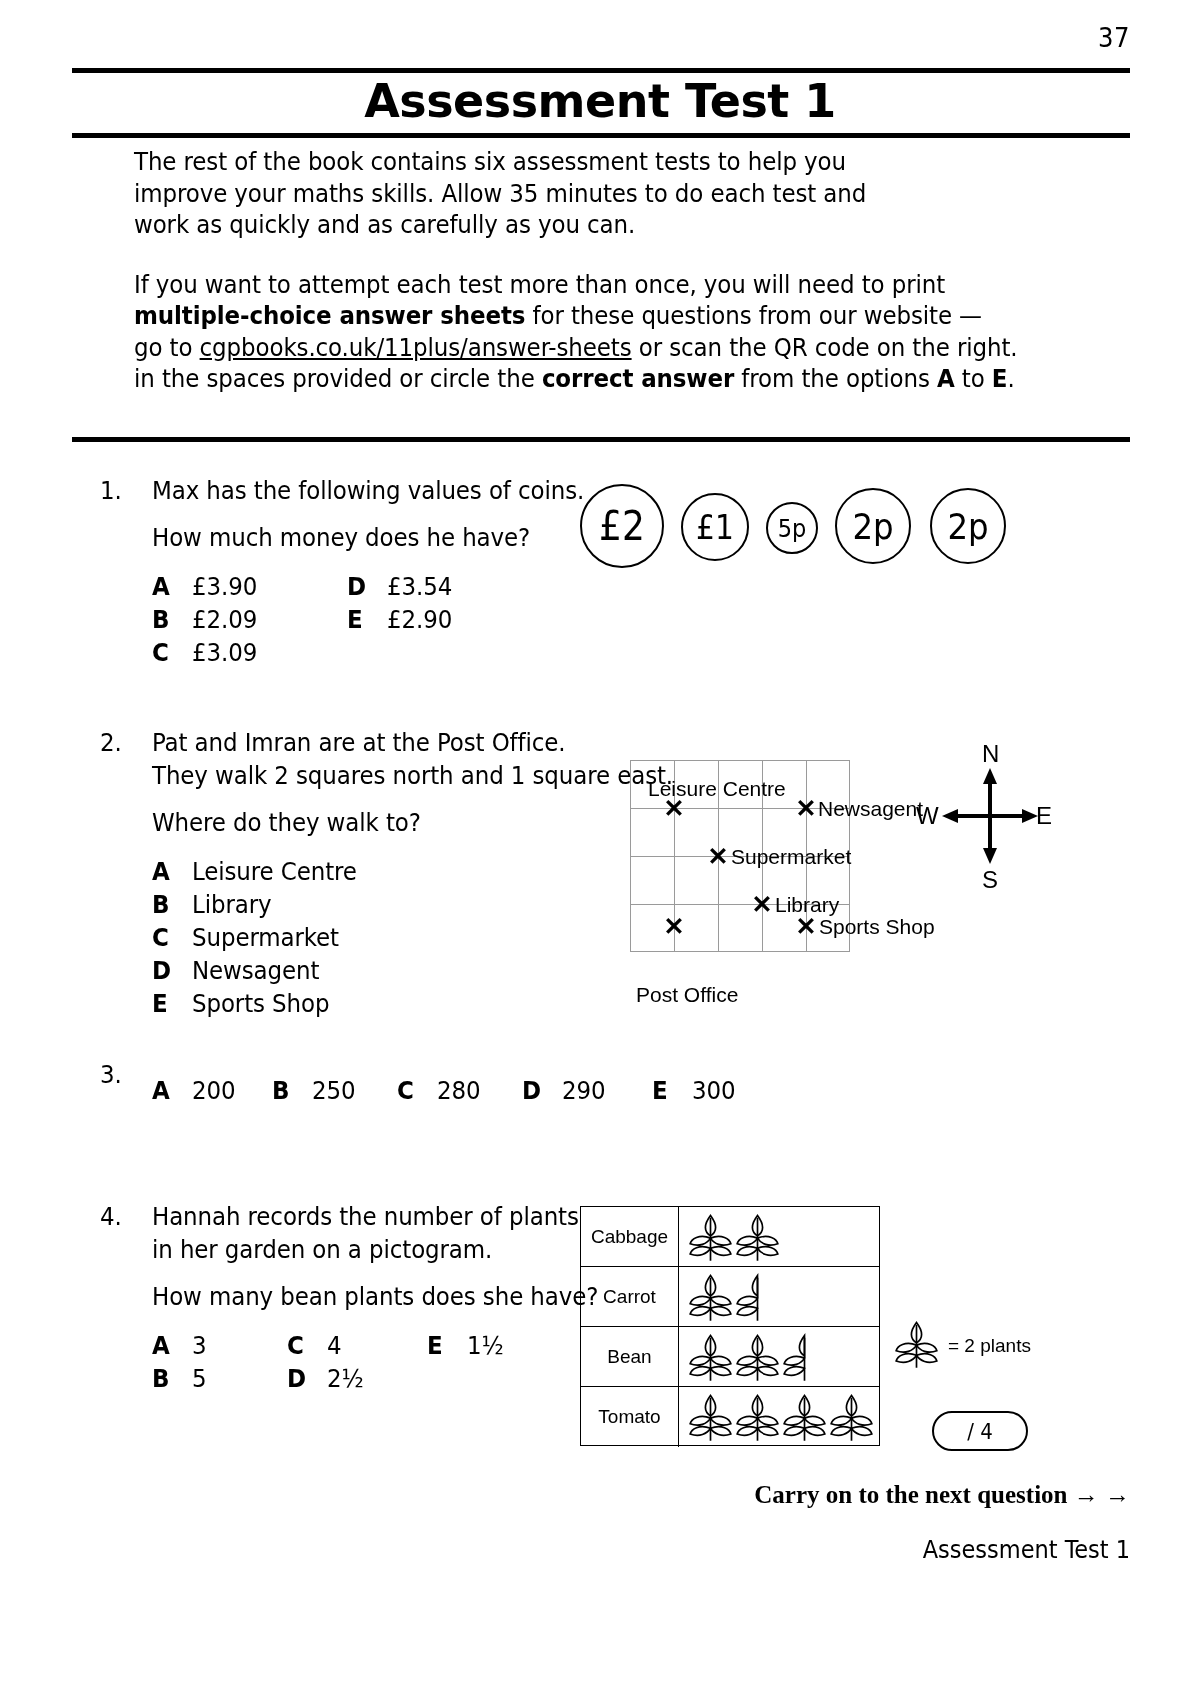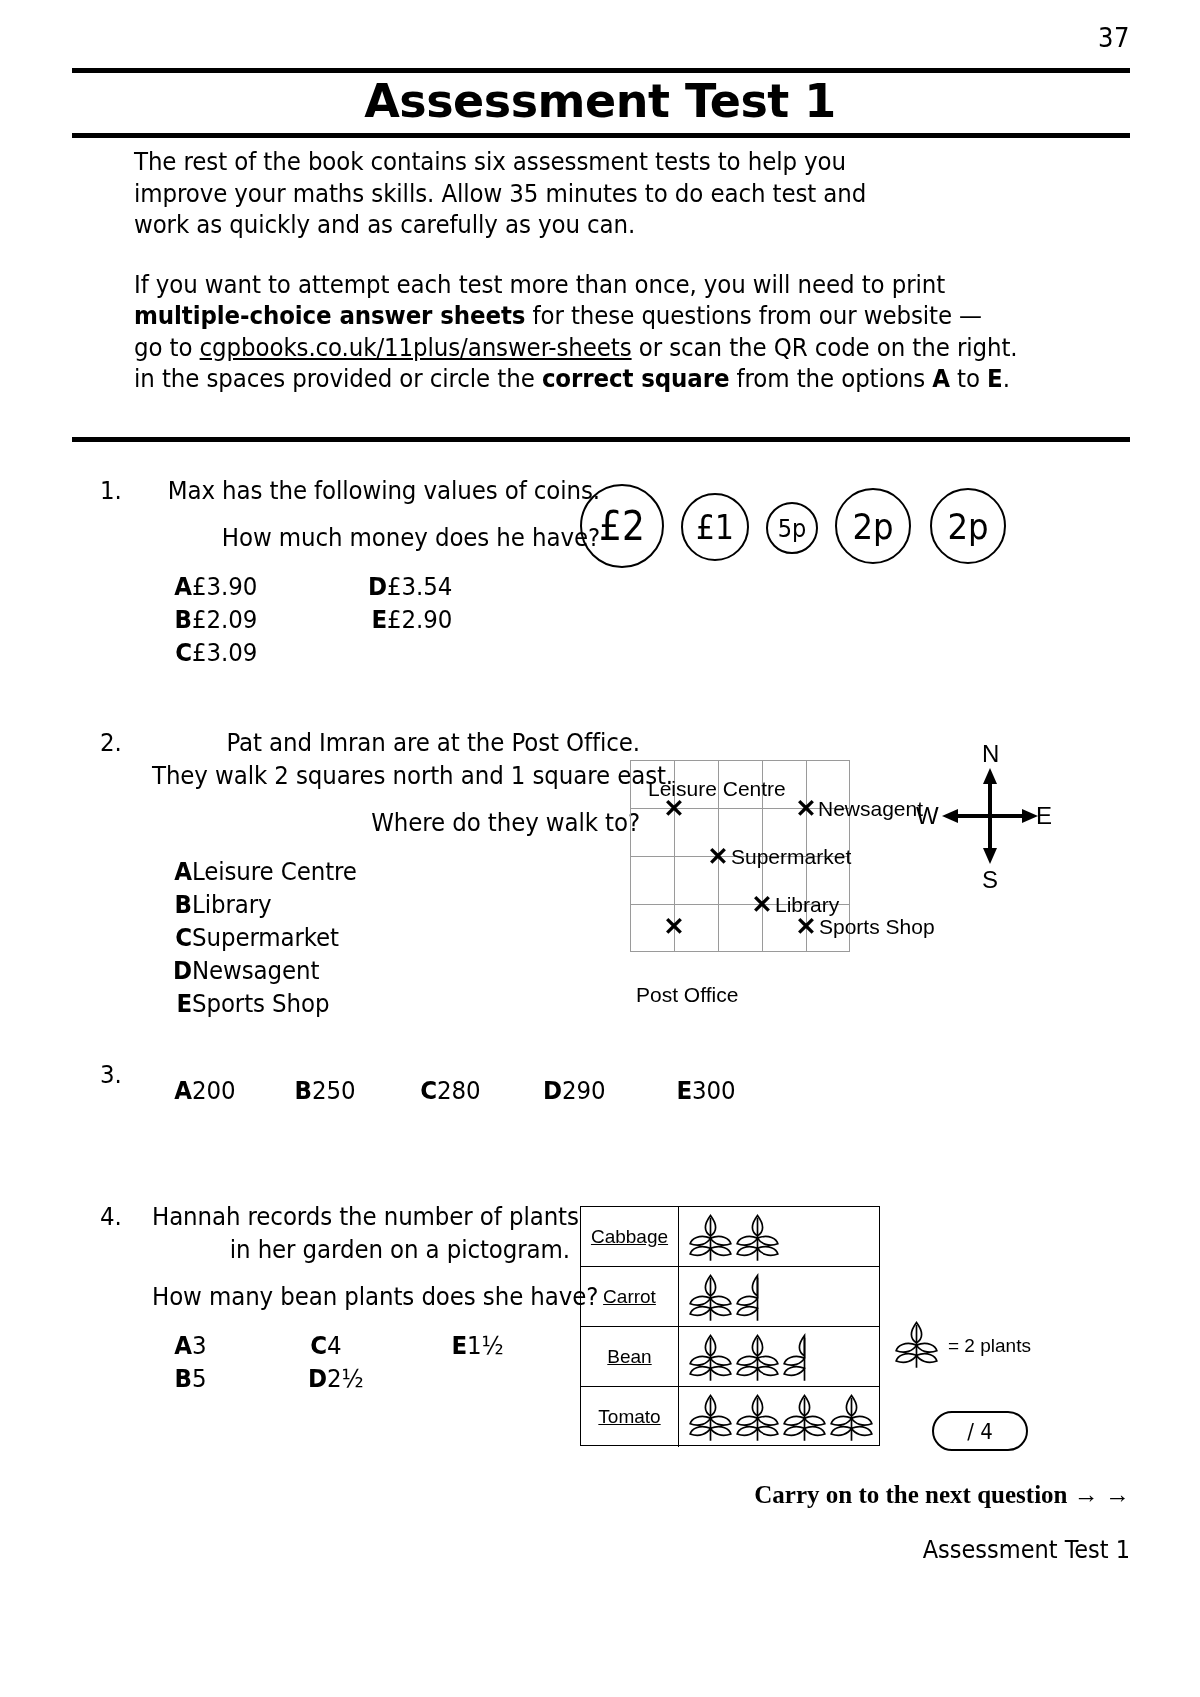--- a/index.html
+++ b/index.html
@@ -75,21 +75,21 @@
     font-size: 25.5px;
     line-height: 33px;
     font-family: "DejaVu Sans Condensed", "Liberation Sans", sans-serif;
     letter-spacing: -0.1px;
   }
   .qnum {
     position: absolute;
     width: 45px;
     text-align: left;
   }
-  .qbody { margin-left: 52px; text-align: right; }
+  .qbody { margin-left: 52px; }
   .qline { white-space: nowrap; }
   .spacer { height: 14px; }
 
   .opts { margin-top: 16px; }
   .optrow { display: flex; align-items: baseline; }
   .opt { display: flex; align-items: baseline; }
   .optL { font-weight: bold; width: 40px; flex: none; }
   .optV { white-space: nowrap; }
 
   
@@ -168,21 +168,20 @@
     width: 300px;
     height: 240px;
     border: 1.8px solid #000;
   }
   .ptrow {
     position: relative;
     height: 60px;
     border-bottom: 1.6px solid #000;
     display: flex;
     align-items: center;
-    text-decoration: underline;
   }
   .ptrow:last-child { border-bottom: none; }
   .ptlabel {
     width: 98px;
     flex: none;
     border-right: 1.6px solid #000;
     height: 100%;
     display: flex;
     align-items: center;
     justify-content: center;
@@ -259,21 +258,21 @@
   <div class="rule rule-mid"></div>
 
   <div class="intro">
     <p>The rest of the book contains six assessment tests to help you</p>
     <p>improve your maths skills.  Allow 35 minutes to do each test and</p>
     <p>work as quickly and as carefully as you can.</p>
     <div class="gap"></div>
     <p>If you want to attempt each test more than once, you will need to print</p>
     <p><b>multiple-choice answer sheets</b><span> for these questions from our website —</span></p>
     <p><span>go to </span><span class="u">cgpbooks.co.uk/11plus/answer-sheets</span><span> or scan the QR code on the right.</span></p>
-    <p><span>in the spaces provided or circle the </span><b>correct square</b><span> from the options </span><b>A</b><span> to </span><b>E</b><span>.</span></p>
+    <p><span>in the spaces provided or circle the </span><b>correct answer</b><span> from the options </span><b>A</b><span> to </span><b>E</b><span>.</span></p>
   </div>
 
   <div class="rule rule-bottom"></div>
 
   <div class="q" style="left:100px; top:474px; width:500px;">
     <span class="qnum">1.</span>
     <div class="qbody">
       <div class="qline">Max has the following values of coins.</div>
       <div class="spacer"></div>
       <div class="qline">How much money does he have?</div>

